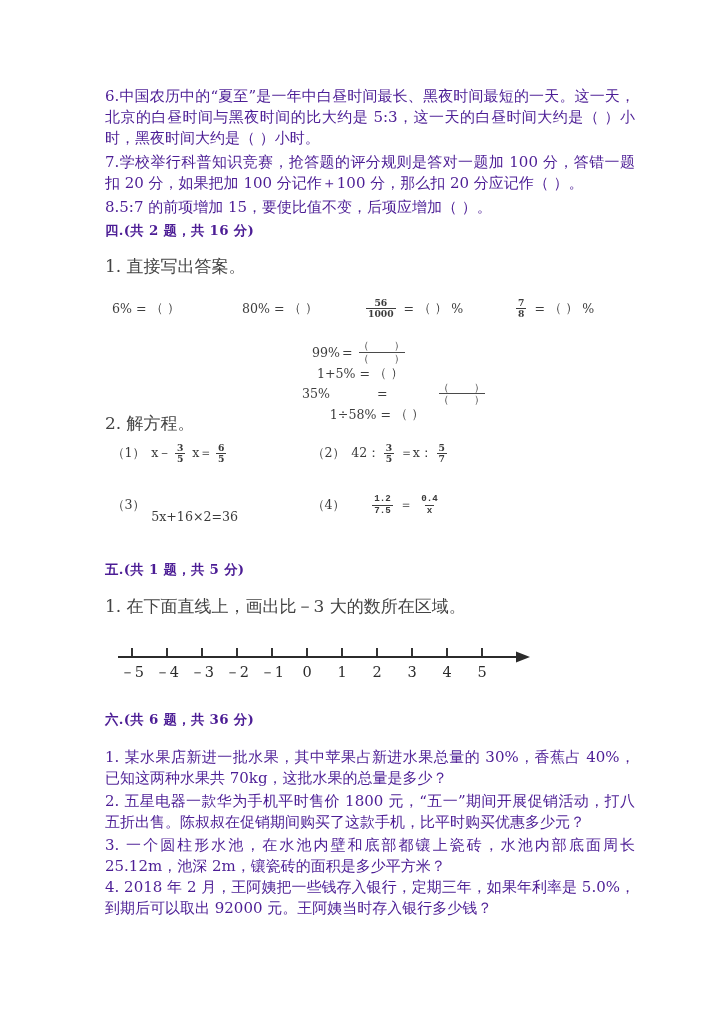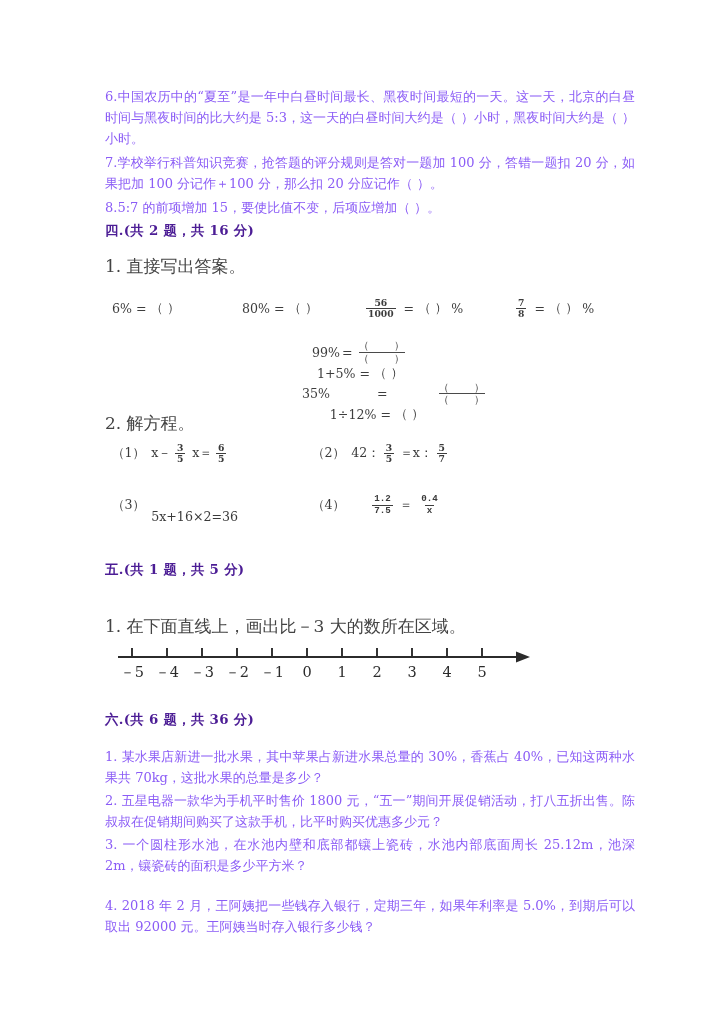--- a/index.html
+++ b/index.html
@@ -7,24 +7,24 @@
     width:720px; height:1018px;
     background:#ffffff;
     font-family:"DejaVu Serif", serif;
     color:#3a3a3a;
     overflow:hidden;
     position:relative;
   }
   .page { position:absolute; left:105px; top:0; width:530px; }
 
   .para {
-    font-size:13px;
+    font-size:15px;
     line-height:21px;
     text-align:justify;
-    color:#8b5cf6;
+    color:#4c1d95;
     margin:0;
   }
   .para.tight { line-height:20.5px; }
 
   .section-head {
     font-size:13.4px;
     font-weight:bold;
     color:#4c1d95;
     letter-spacing:0.3px;
   }
@@ -167,21 +167,21 @@
             <span class="blank-paren">）</span>
           </span>
         <span class="den">
             <span class="blank-paren">（</span>
             <span class="blank-paren">）</span>
           </span>
       </span>
     </div>
 
     <div class="mcell">
-      <span>1÷12%</span>
+      <span>1÷58%</span>
       <span style="margin:0 4px;">=</span>
       <span>（      ）</span>
     </div>
   </div>
 
   <div class="qline" style="position:absolute;top:413px;left:0;">2. 解方程。</div>
 
   <div style="position:absolute;top:443px;left:7px;width:530px;">
 
     <div class="eqgrid">
@@ -236,21 +236,21 @@
             <span class="num">0.4</span>
             <span class="den">x</span>
           </span>
         </span>
       </div>
     </div>
   </div>
 
   <div class="section-head" style="position:absolute;top:561px;left:0;">五.(共 1 题，共 5 分)</div>
 
-  <div class="qline" style="position:absolute;top:616px;left:0;">1. 在下面直线上，画出比－3 大的数所在区域。</div>
+  <div class="qline" style="position:absolute;top:596px;left:0;">1. 在下面直线上，画出比－3 大的数所在区域。</div>
 
   <div class="numline-wrap" style="position:absolute;top:632px;left:5px;width:430px;">
     <svg class="numline-svg" width="430" height="52" viewBox="0 0 430 52">
 
       <line x1="8" y1="25" x2="408" y2="25" stroke="#2b2b2b" stroke-width="2.1"></line>
 
       <polygon points="406,19.5 420,25 406,30.5" fill="#2b2b2b"></polygon>
 
       <g stroke="#2b2b2b" stroke-width="1.9">
         <line x1="22" y1="16" x2="22" y2="25"></line>
@@ -281,16 +281,16 @@
       </g>
     </svg>
   </div>
 
   <div class="section-head" style="position:absolute;top:711px;left:0;">六.(共 6 题，共 36 分)</div>
 
   <div style="position:absolute;top:747px;left:0;width:530px;">
     <p class="para tight">1. 某水果店新进一批水果，其中苹果占新进水果总量的 30%，香蕉占 40%，已知这两种水果共 70kg，这批水果的总量是多少？</p>
     <p class="para tight" style="margin-top:3px;">2. 五星电器一款华为手机平时售价 1800 元，“五一”期间开展促销活动，打八五折出售。陈叔叔在促销期间购买了这款手机，比平时购买优惠多少元？</p>
     <p class="para tight" style="margin-top:3px;">3. 一个圆柱形水池，在水池内壁和底部都镶上瓷砖，水池内部底面周长 25.12m，池深 2m，镶瓷砖的面积是多少平方米？</p>
-    <p class="para tight" style="margin-top:20px;">4. 2018 年 2 月，王阿姨把一些钱存入银行，定期三年，如果年利率是 5.0%，到期后可以取出 92000 元。王阿姨当时存入银行多少钱？</p>
+    <p class="para tight" style="margin-top:1px;">4. 2018 年 2 月，王阿姨把一些钱存入银行，定期三年，如果年利率是 5.0%，到期后可以取出 92000 元。王阿姨当时存入银行多少钱？</p>
   </div>
 
 </div>
 
 </body></html>

